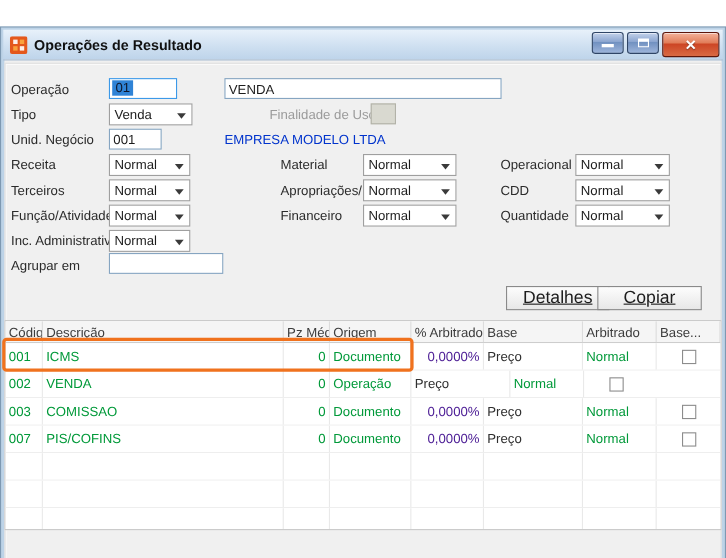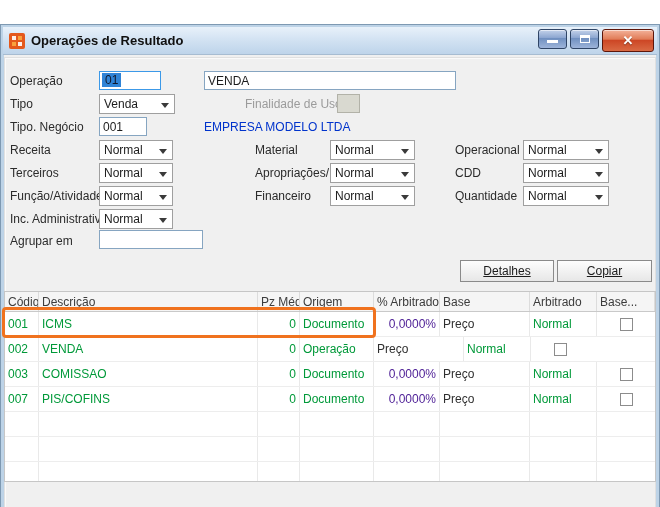--- a/index.html
+++ b/index.html
@@ -41,21 +41,21 @@
   .tinput.disabled{background:#d9d9d0;border-color:#b2b2a8;}
   .fakeinput{position:absolute;height:19px;border:1px solid #3c99e8;background:#fff;
           font-size:12px;line-height:17px;padding:0 2px;color:#1c1c1c;}
   .sel{background:#2f83d6;color:#0f172a;padding:0 3px;}
   .combo{position:absolute;height:20px;border:1px solid #9f9f9f;background:#fff;
          font-size:12px;line-height:18px;padding:0 18px 0 4px;color:#1c1c1c;cursor:default;white-space:nowrap;overflow:hidden;}
   .combo .arrow{position:absolute;right:5px;top:8px;width:0;height:0;
          border-left:4px solid transparent;border-right:4px solid transparent;border-top:5px solid #3a3a3a;}
   .btn{position:absolute;height:22px;border:1px solid #8a8a8a;
        background:linear-gradient(#fdfdfd,#e7e7e7);font-family:"Liberation Sans",sans-serif;
-       font-size:12px;color:#1c1c1c;cursor:pointer;}
+       font-size:16px;color:#1c1c1c;cursor:pointer;}
   .btn span{text-decoration:underline;}
   
   .grid{position:absolute;left:4px;top:267px;width:652px;height:191px;
         border:1px solid #c6c6c6;background:#fff;overflow:hidden;z-index:1;}
   .grid-header{display:flex;height:20px;background:#f5f5f5;border-bottom:1px solid #c9c9c9;}
   .grid-header .cell{line-height:20px;color:#3c3c3c;border-right:1px solid #dcdcdc;}
   .grid-row{display:flex;height:25px;border-bottom:1px solid #ededed;background:#fff;}
   .cell{display:block;font-size:12px;line-height:25px;padding:0 3px;border-right:1px solid #e9e9e9;
         overflow:hidden;white-space:nowrap;}
   .grid-header .cell{font-size:12px;}
@@ -104,21 +104,21 @@
 
   <span class="lbl" style="left:10px;top:49px;">Operação</span>
   <div class="fakeinput" style="left:99px;top:47px;width:62px;"><span class="sel">01</span></div>
   <input class="tinput" style="left: 204px; top: 47px; width: 252px;" value="VENDA">
 
   <span class="lbl" style="left:10px;top:72px;">Tipo</span>
   <div class="combo" style="left:99px;top:70px;width:76px;"><span>Venda</span><span class="arrow"></span></div>
   <span class="lbl disabled" style="left:245px;top:72px;">Finalidade de Uso</span>
   <input class="tinput disabled" style="left: 337px; top: 70px; width: 23px;" disabled="" value="">
 
-  <span class="lbl" style="left:10px;top:95px;">Tipo. Negócio</span>
+  <span class="lbl" style="left:10px;top:95px;">Unid. Negócio</span>
   <input class="tinput" style="left: 99px; top: 93px; width: 48px;" value="001">
   <span class="lbl blue" style="left:204px;top:95px;">EMPRESA MODELO LTDA</span>
 
   <span class="lbl" style="left:10px;top:118px;">Receita</span>
   <div class="combo" style="left:99px;top:116px;width:74px;"><span>Normal</span><span class="arrow"></span></div>
   <span class="lbl" style="left:255px;top:118px;">Material</span>
   <div class="combo" style="left:330px;top:116px;width:85px;"><span>Normal</span><span class="arrow"></span></div>
   <span class="lbl" style="left:455px;top:118px;">Operacional</span>
   <div class="combo" style="left:523px;top:116px;width:86px;"><span>Normal</span><span class="arrow"></span></div>
 
@@ -136,21 +136,21 @@
   <span class="lbl" style="left:455px;top:164px;">Quantidade</span>
   <div class="combo" style="left:523px;top:162px;width:86px;"><span>Normal</span><span class="arrow"></span></div>
 
   <span class="lbl" style="left:10px;top:187px;">Inc. Administrativa</span>
   <div class="combo" style="left:99px;top:185px;width:74px;"><span>Normal</span><span class="arrow"></span></div>
 
   <span class="lbl" style="left:10px;top:209px;">Agrupar em</span>
   <input class="tinput" style="left: 99px; top: 206px; width: 104px;" value="">
 
   <button class="btn" style="left:460px;top:236px;width:94px;"><span>Detalhes</span></button>
-  <button class="btn" style="left:557px;top:236px;width:95px;"><span>Copiar</span></button>
+  <button class="btn" style="left:543px;top:236px;width:95px;"><span>Copiar</span></button>
 
   <div class="grid">
     <div class="grid-header">
       <span class="cell c0">Código</span>
       <span class="cell c1">Descrição</span>
       <span class="cell c2">Pz Médio</span>
       <span class="cell c3">Origem</span>
       <span class="cell c4">% Arbitrado</span>
       <span class="cell c5">Base</span>
       <span class="cell c6">Arbitrado</span>

